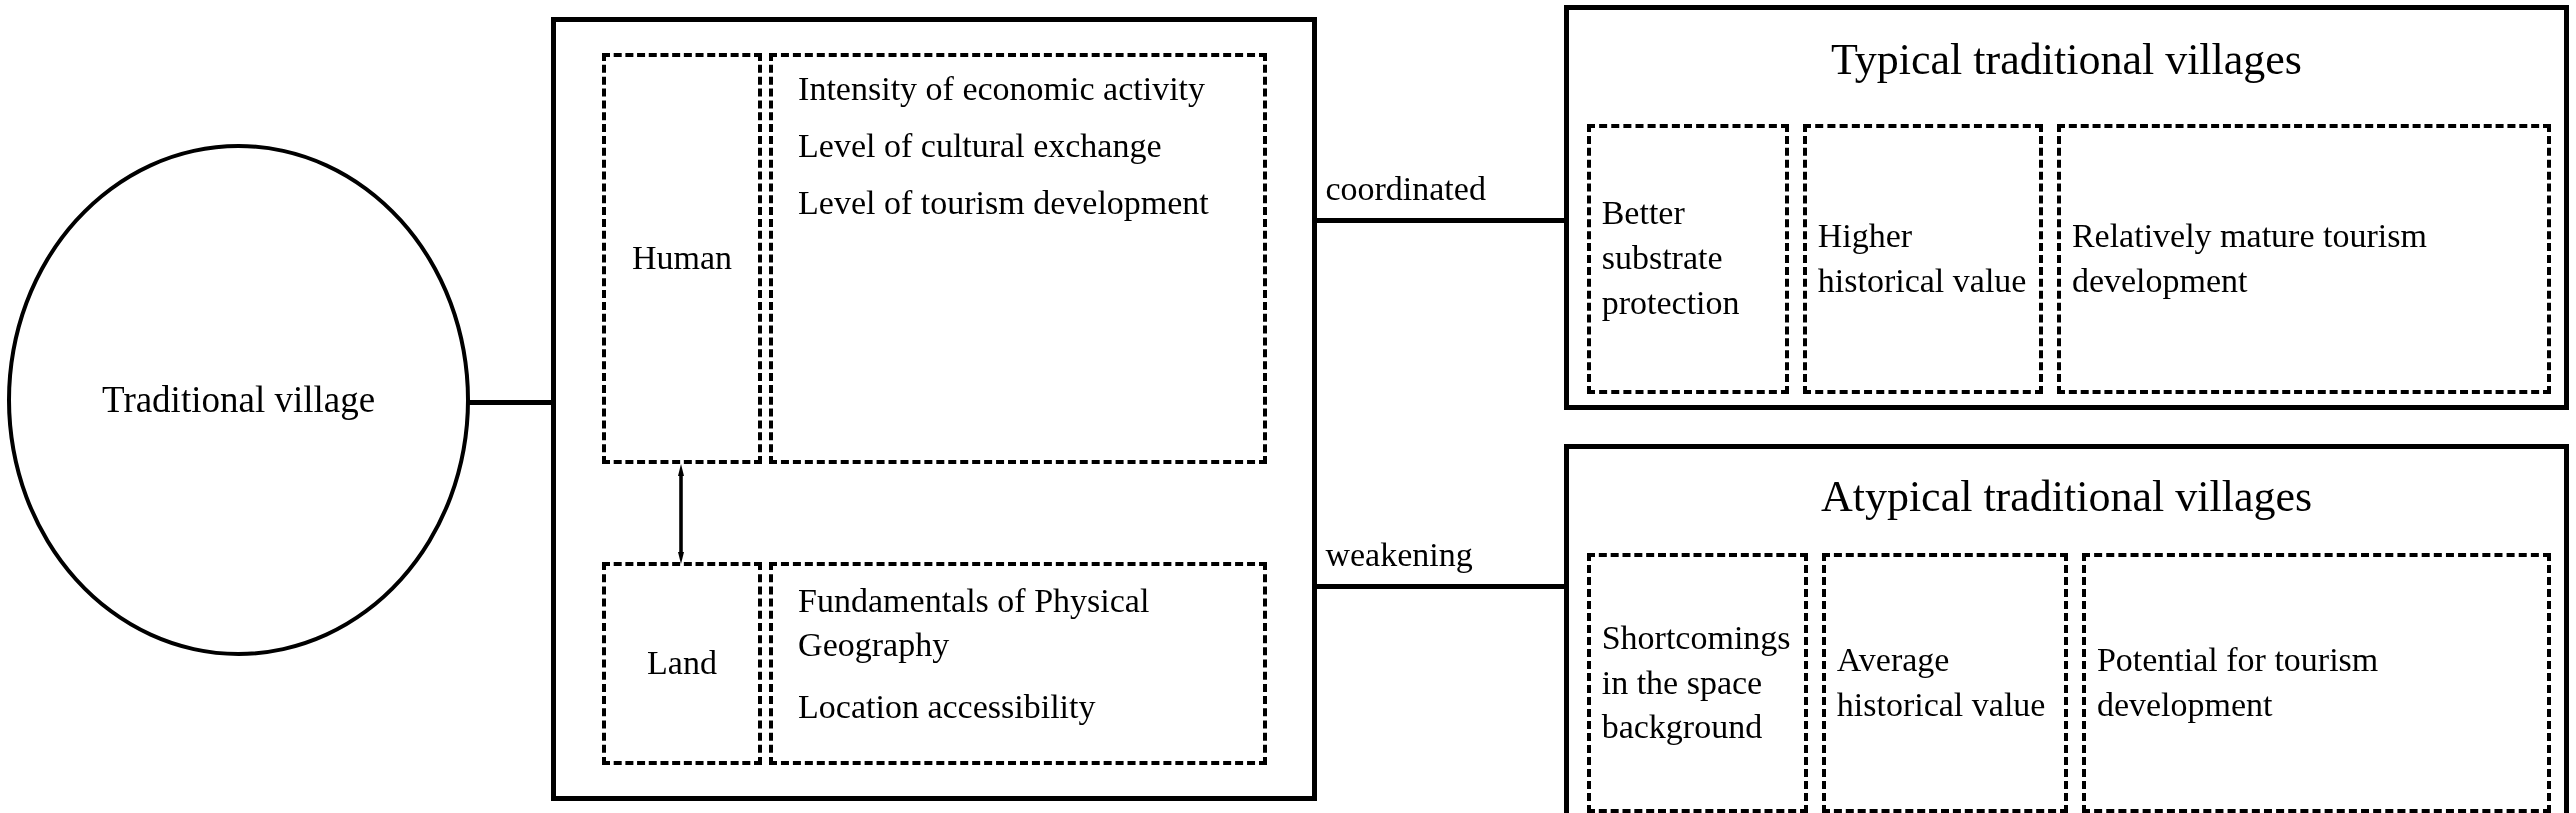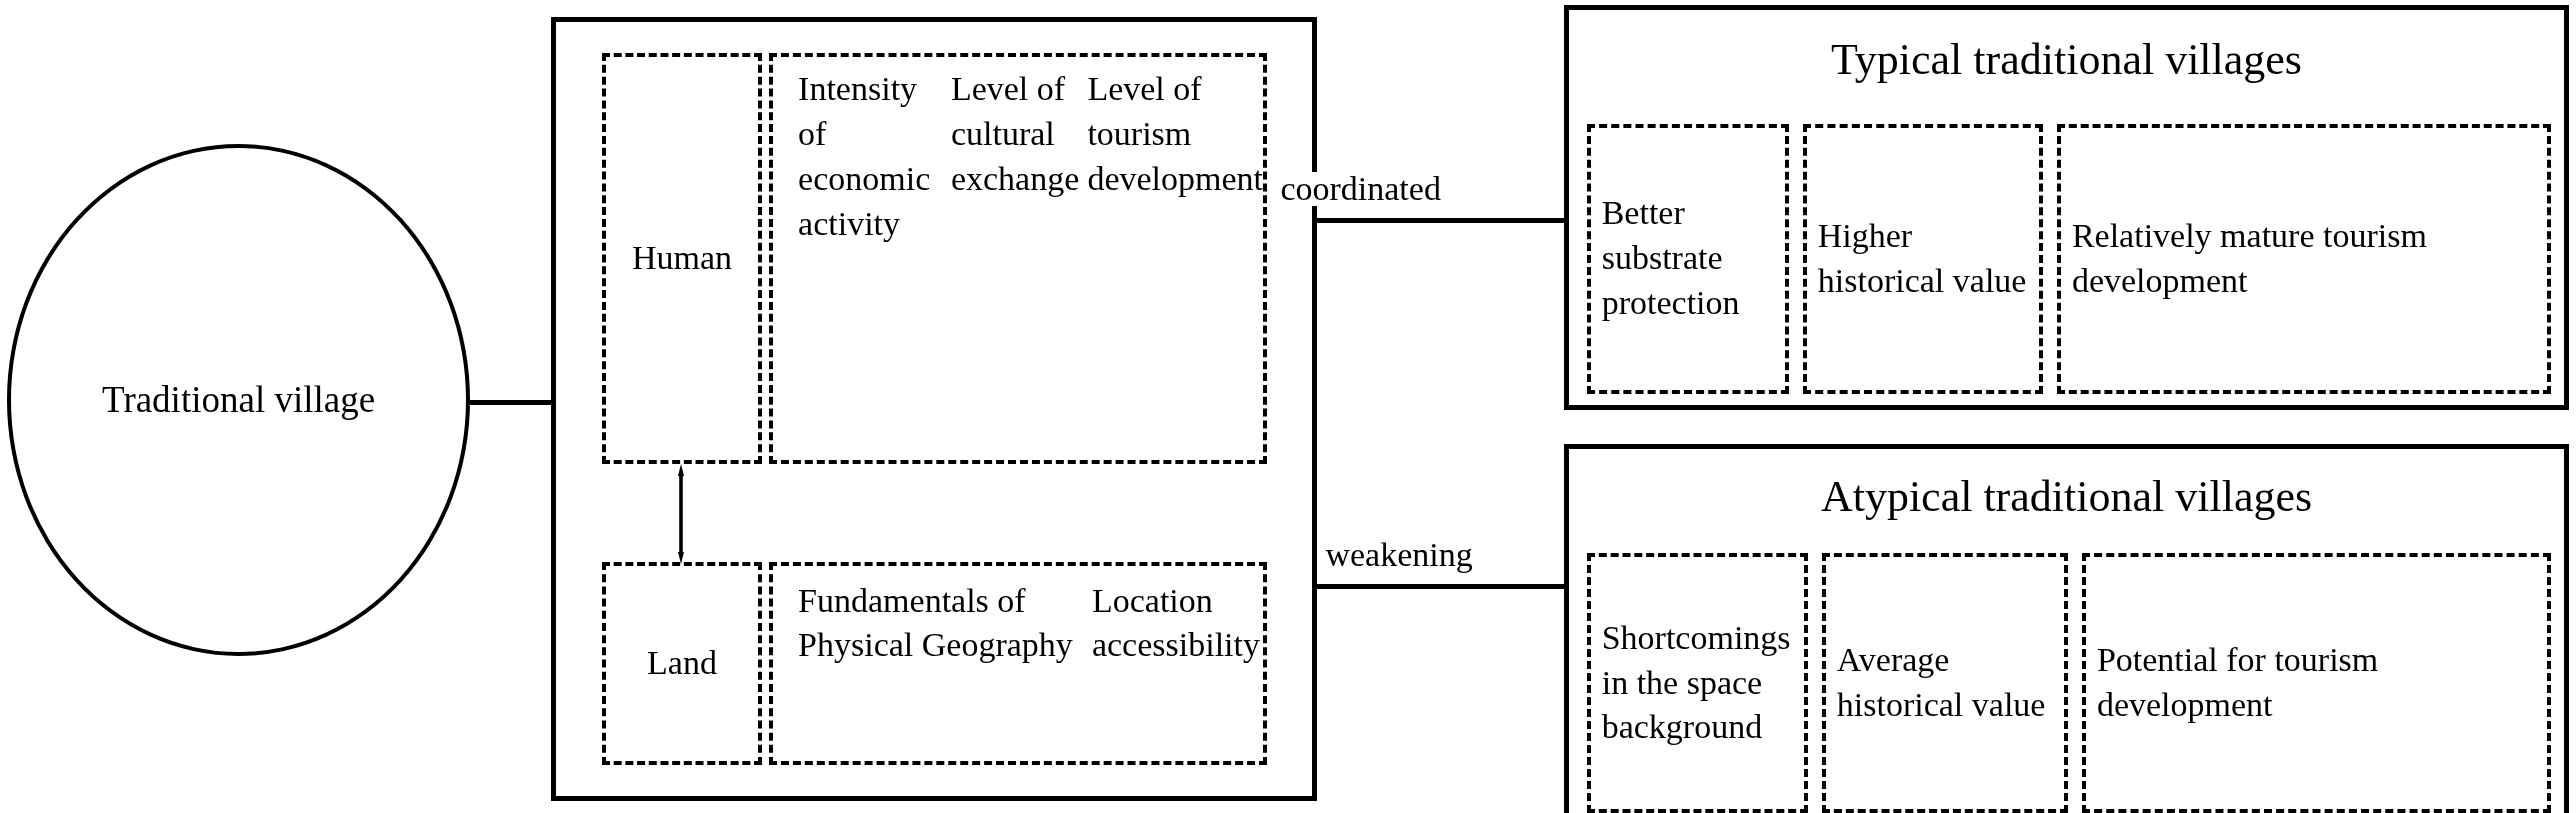--- a/index.html
+++ b/index.html
@@ -56,21 +56,21 @@
   .conn-bot-right  { left: 1313px; top: 584px; width: 255px; }
 
   .conn-label {
     position: absolute;
     font-size: 34px;
     line-height: 1;
     white-space: nowrap;
     background: #fff;
     padding: 0 2.4px;
   }
-  .label-coordinated { left: 1278px; top: 172px; }
+  .label-coordinated { left: 1323px; top: 172px; }
   .label-weakening   { left: 1323px; top: 538px; }
 
   
   .middle-box {
     position: absolute;
     left: 551px;
     top: 16.6px;
     width: 766px;
     height: 784px;
     border: 5.3px solid #000;
@@ -97,21 +97,21 @@
     align-items: center;
     justify-content: center;
     font-size: 34px;
   }
   .factor-values {
     border: 4.2px dashed #000;
     box-sizing: border-box;
     flex: 1 1 auto;
     margin-left: 7.1px;
     display: flex;
-    flex-direction: row;
+    flex-direction: column;
     padding: 4.7px 0 4.7px 25px;
   }
   .factor-values .item {
     font-size: 34px;
     line-height: 1.32;
     padding: 6px 0;
   }
   .factor-group.land .factor-values .item { padding: 8.3px 0; }
 
   

